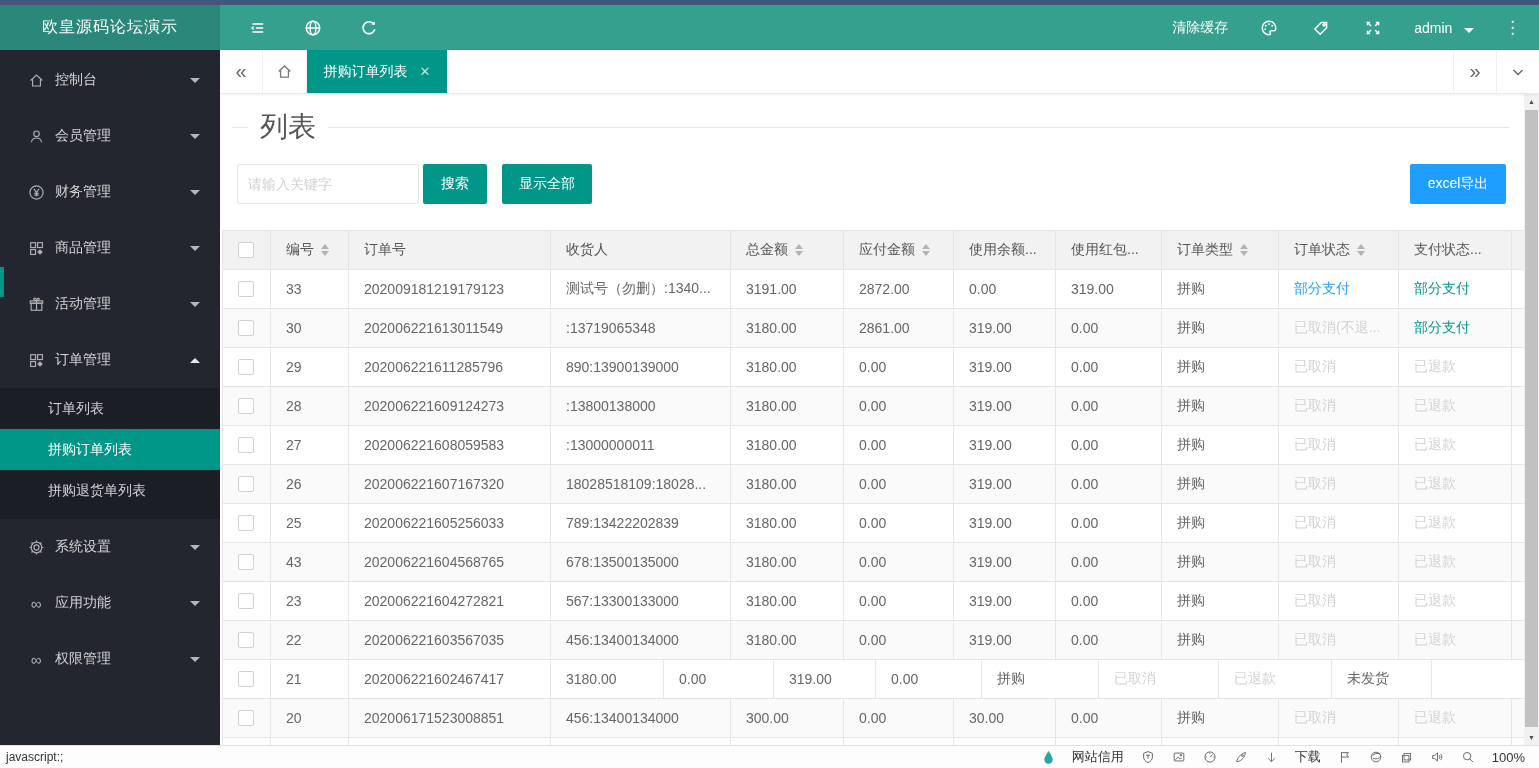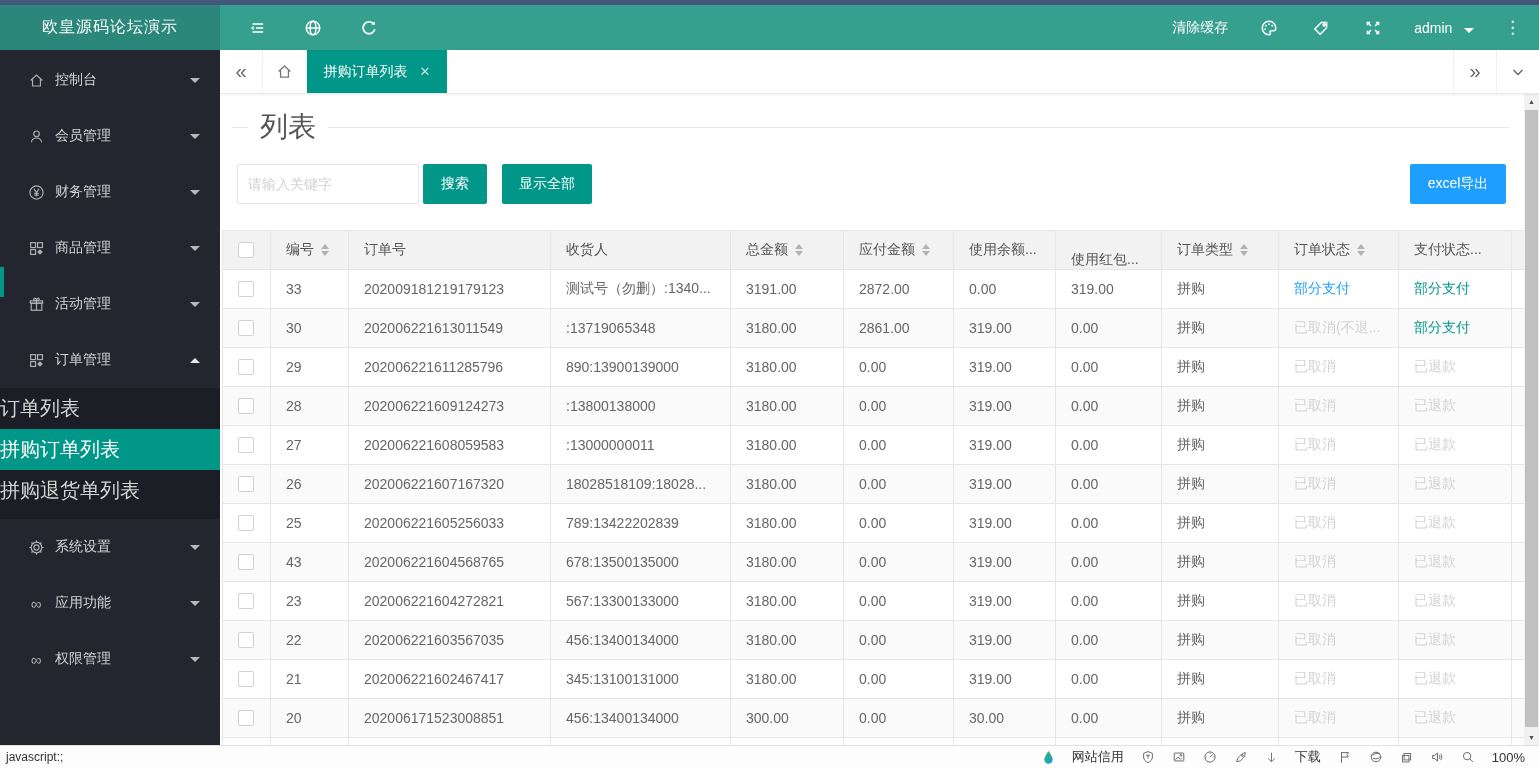--- a/index.html
+++ b/index.html
@@ -18,21 +18,21 @@
   .dots{font-size:17px;line-height:10px;cursor:pointer}
   
   .sidebar{position:absolute;top:50px;left:0;width:220px;bottom:23px;background:#23262e;color:#d3d4d6;padding-top:2px;box-sizing:border-box}
   .menu-item{height:56px;display:flex;align-items:center;padding:0 20px 0 27px;font-size:14px;cursor:pointer}
   .menu-item .mi{width:18px;height:18px;margin-right:10px;display:flex;align-items:center;justify-content:center;color:#aeb0b3;font-size:15px}
   .menu-item .mi svg{stroke:#aeb0b3;fill:none;stroke-width:1.1}
   .menu-item .lbl{flex:1}
   .c-dn{width:0;height:0;border-left:5px solid transparent;border-right:5px solid transparent;border-top:5px solid #b5b7ba}
   .c-up{width:0;height:0;border-left:5px solid transparent;border-right:5px solid transparent;border-bottom:5px solid #e6e7e8}
   .submenu{background:#1b1e24;padding-bottom:8px}
-  .submenu-item{height:41px;line-height:41px;font-size:20px;color:#d3d4d6;cursor:pointer}
+  .submenu-item{height:41px;line-height:41px;padding-left:48px;font-size:14px;color:#d3d4d6;cursor:pointer}
   .submenu-item.active{background:#009688;color:#fff}
   .side-accent{position:absolute;left:0;top:217px;width:4px;height:30px;background:#009688}
   
   .tabbar{position:absolute;top:50px;left:220px;right:0;height:44px;background:#fff;border-bottom:1px solid #e9e9e9;display:flex;box-shadow:0 1px 3px rgba(0,0,0,.06);box-sizing:border-box;z-index:5}
   .tab-nav{width:42px;display:flex;align-items:center;justify-content:center;color:#666;font-size:20px;cursor:pointer}
   .tab-home{width:43px;border-left:1px solid #f0f0f0;border-right:1px solid #f0f0f0;display:flex;align-items:center;justify-content:center;cursor:pointer}
   .tab-home svg{stroke:#777;fill:none;stroke-width:1.2}
   .tab-active{width:140px;background:#009688;color:#fff;display:flex;align-items:center;justify-content:center;gap:12px;font-size:14px;cursor:pointer}
   .tab-close{opacity:.75;font-size:13px;cursor:pointer}
   .tab-right{margin-left:auto;display:flex}
@@ -297,21 +297,21 @@
         <div class="t-cell hd" style="width: 110px;">
           <span>应付金额</span>
           <div class="sort">
             <i class="up"></i>
             <i class="dn"></i>
           </div>
         </div>
         <div class="t-cell hd" style="width: 102px;">
           <span>使用余额...</span>
         </div>
-        <div class="t-cell hd" style="width: 106px; align-items: flex-end;">
+        <div class="t-cell hd" style="width: 106px;">
           <span>使用红包...</span>
         </div>
         <div class="t-cell hd" style="width: 117px;">
           <span>订单类型</span>
           <div class="sort">
             <i class="up"></i>
             <i class="dn"></i>
           </div>
         </div>
         <div class="t-cell hd" style="width: 120px;">
@@ -525,21 +525,20 @@
           <span class="st-muted">已退款</span>
         </div>
         <div class="t-cell" style="width: 100px;">未发货</div>
       </div>
       <div class="t-row">
         <div class="t-cell cb-cell">
           <div class="cbox"></div>
         </div>
         <div class="t-cell" style="width: 78px;">21</div>
         <div class="t-cell" style="width: 202px;">202006221602467417</div>
-        <div class="t-cell" style="width: 180px;">345:13100131000</div>
         <div class="t-cell" style="width: 113px;">3180.00</div>
         <div class="t-cell" style="width: 110px;">0.00</div>
         <div class="t-cell" style="width: 102px;">319.00</div>
         <div class="t-cell" style="width: 106px;">0.00</div>
         <div class="t-cell" style="width: 117px;">拼购</div>
         <div class="t-cell" style="width: 120px;">
           <span class="st-muted">已取消</span>
         </div>
         <div class="t-cell" style="width: 113px;">
           <span class="st-muted">已退款</span>

